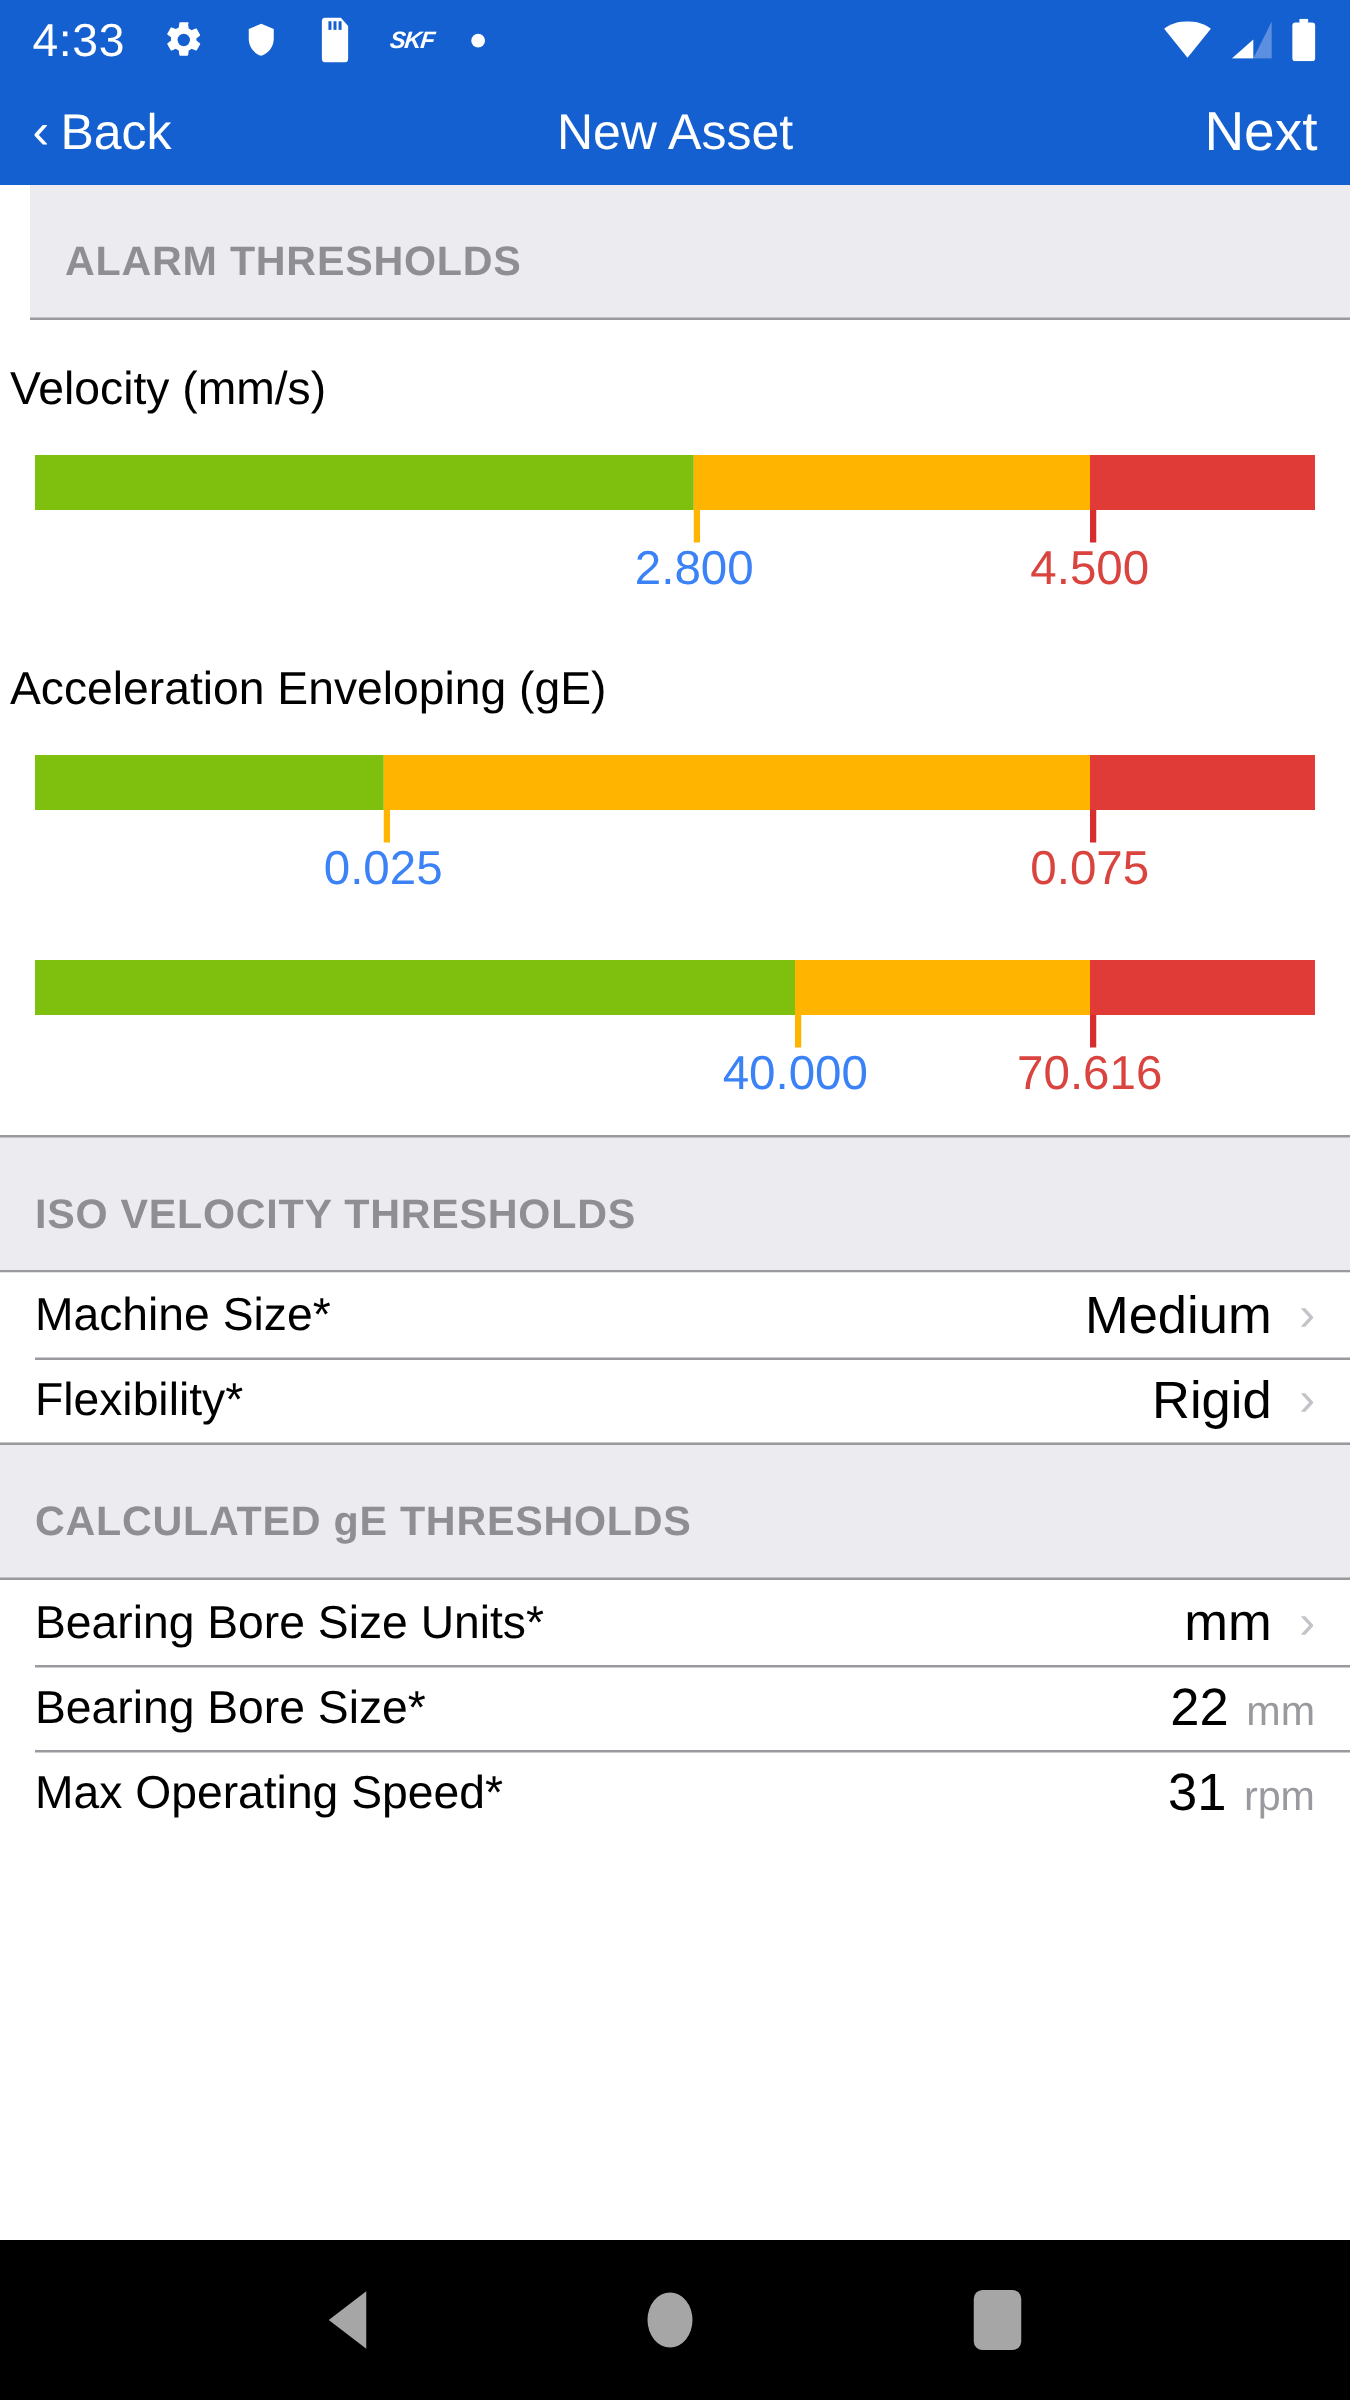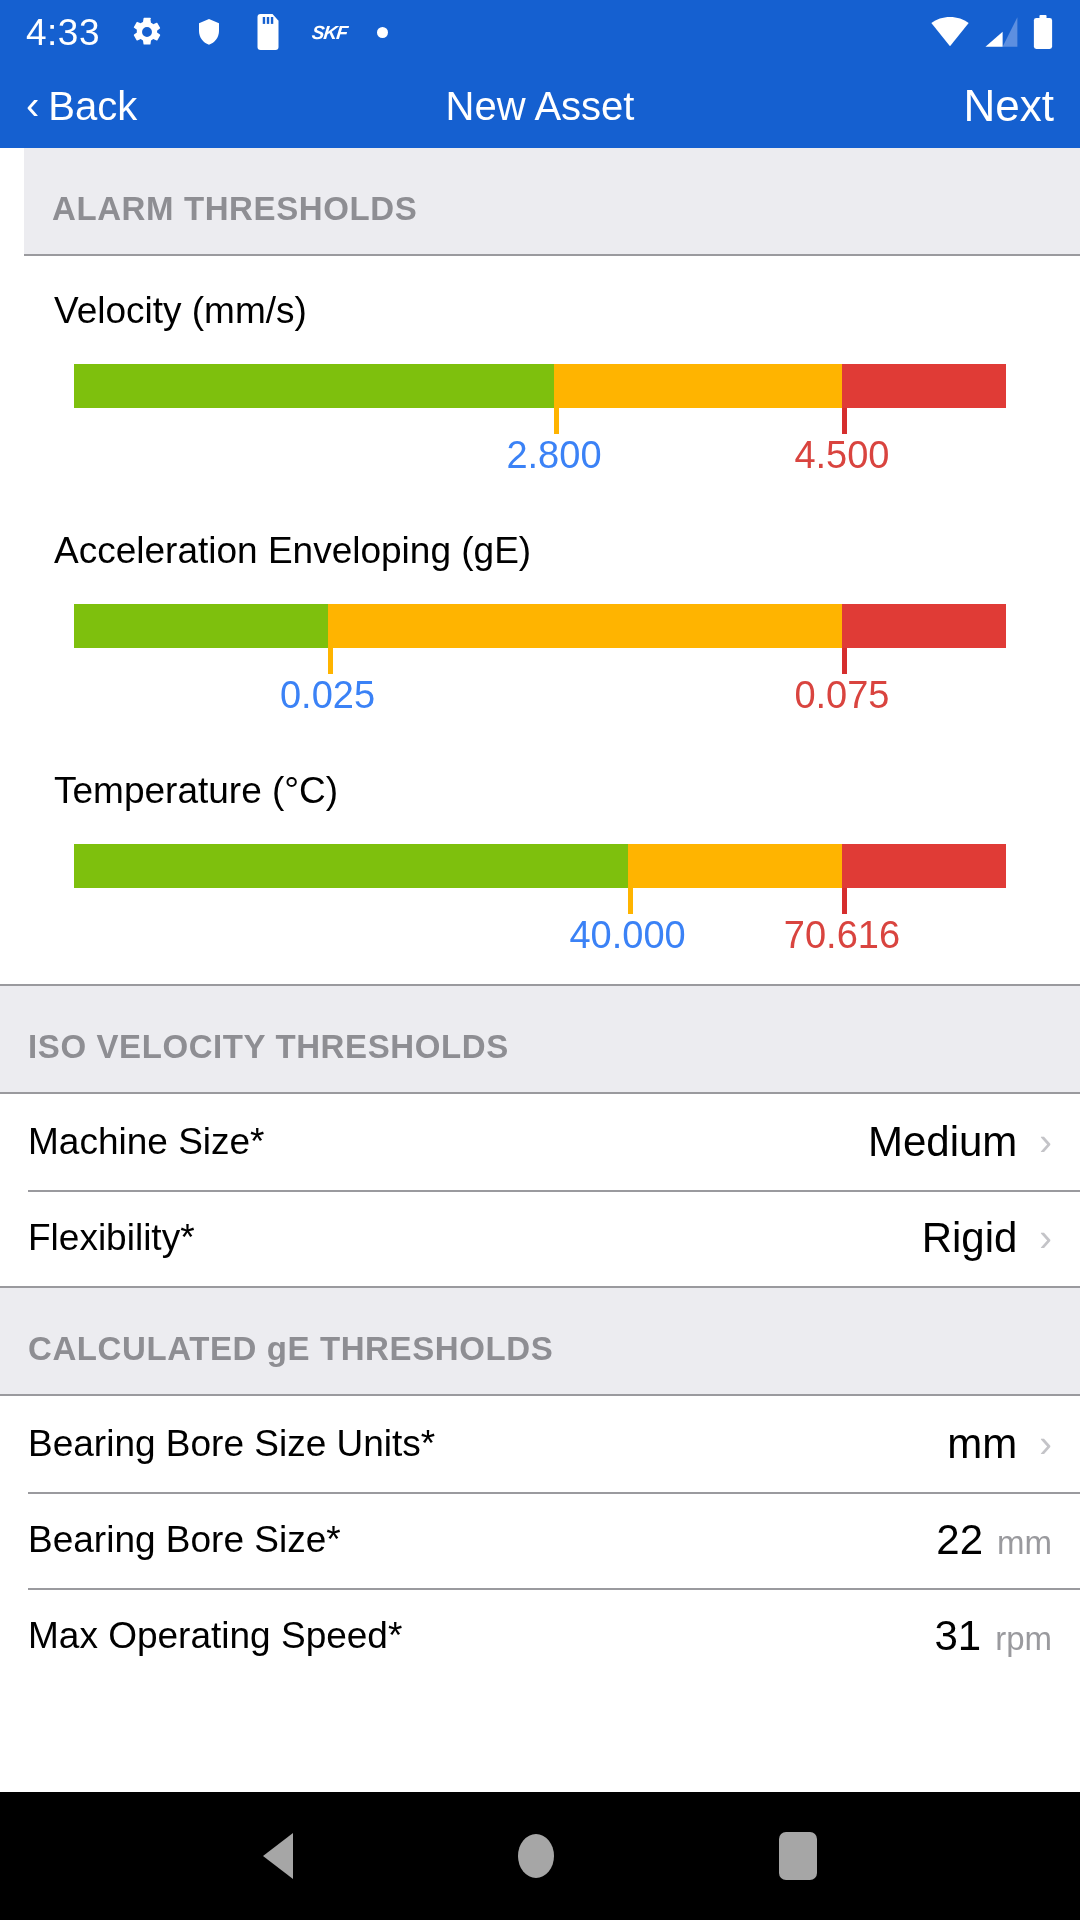--- a/index.html
+++ b/index.html
@@ -46,21 +46,21 @@
     background:#ececf0; color:#8e8e93;
     font-size:33px; font-weight:bold; letter-spacing:0.6px;
     padding:42px 28px 26px 28px;
     border-bottom:2px solid #9a9a9e;
     border-top:2px solid #9a9a9e;
   }
   .section-header.first{ border-top:none;margin-left:24px; }
 
   
   .threshold-group{ background:#fff; padding:0 0 8px 0; }
-  .threshold-block{ padding:0 74px; }
+  .threshold-block{ padding:0 28px; }
   .threshold-label{
     font-size:37px; color:#000;
     padding:34px 0 0 0; margin-left:-20px;
   }
   .bar-wrap{ position:relative; margin-top:32px; height:44px; }
   .bar{
     display:flex; height:44px; width:100%;
     overflow:hidden;
   }
   .seg-green{ background:#7ec00d; }
@@ -77,21 +77,21 @@
   .value{
     position:absolute; font-size:38px; top:0;
     transform:translateX(-50%); white-space:nowrap;
   }
   .value.warn{ color:#3b82f6; }
   .value.alarm{ color:#d9443f;text-align:right; }
 
   
   .list{ background:#fff; }
   .row{
-    height:96px; display:flex; align-items:center;
+    height:68px; display:flex; align-items:center;
     padding:0 28px; position:relative;
   }
   .row + .row::before{
     content:""; position:absolute; left:28px; right:0; top:0;
     height:2px; background:#9a9a9e;
   }
   .row-label{ font-size:37px; color:#000; }
   .row-right{ margin-left:auto; display:flex; align-items:baseline; gap:14px; }
   .row-value{ font-size:42px; color:#000; }
   .row-unit{ font-size:33px; color:#9a9a9e; }
@@ -203,21 +203,20 @@
         <div class="tick warn" style="left:27.2%"></div>
         <div class="tick alarm" style="left:82.4%"></div>
       </div>
       <div class="value-row">
         <span class="value warn" style="left:27.2%">0.025</span>
         <span class="value alarm" style="left:82.4%">0.075</span>
       </div>
     </div>
 
     <div class="threshold-block">
-      <div class="threshold-label">Temperature (°C)</div>
       <div class="bar-wrap">
         <div class="bar">
           <div class="seg-green" style="width:59.4%"></div>
           <div class="seg-amber" style="width:23.0%"></div>
           <div class="seg-red" style="width:17.6%"></div>
         </div>
         <div class="tick warn" style="left:59.4%"></div>
         <div class="tick alarm" style="left:82.4%"></div>
       </div>
       <div class="value-row">

